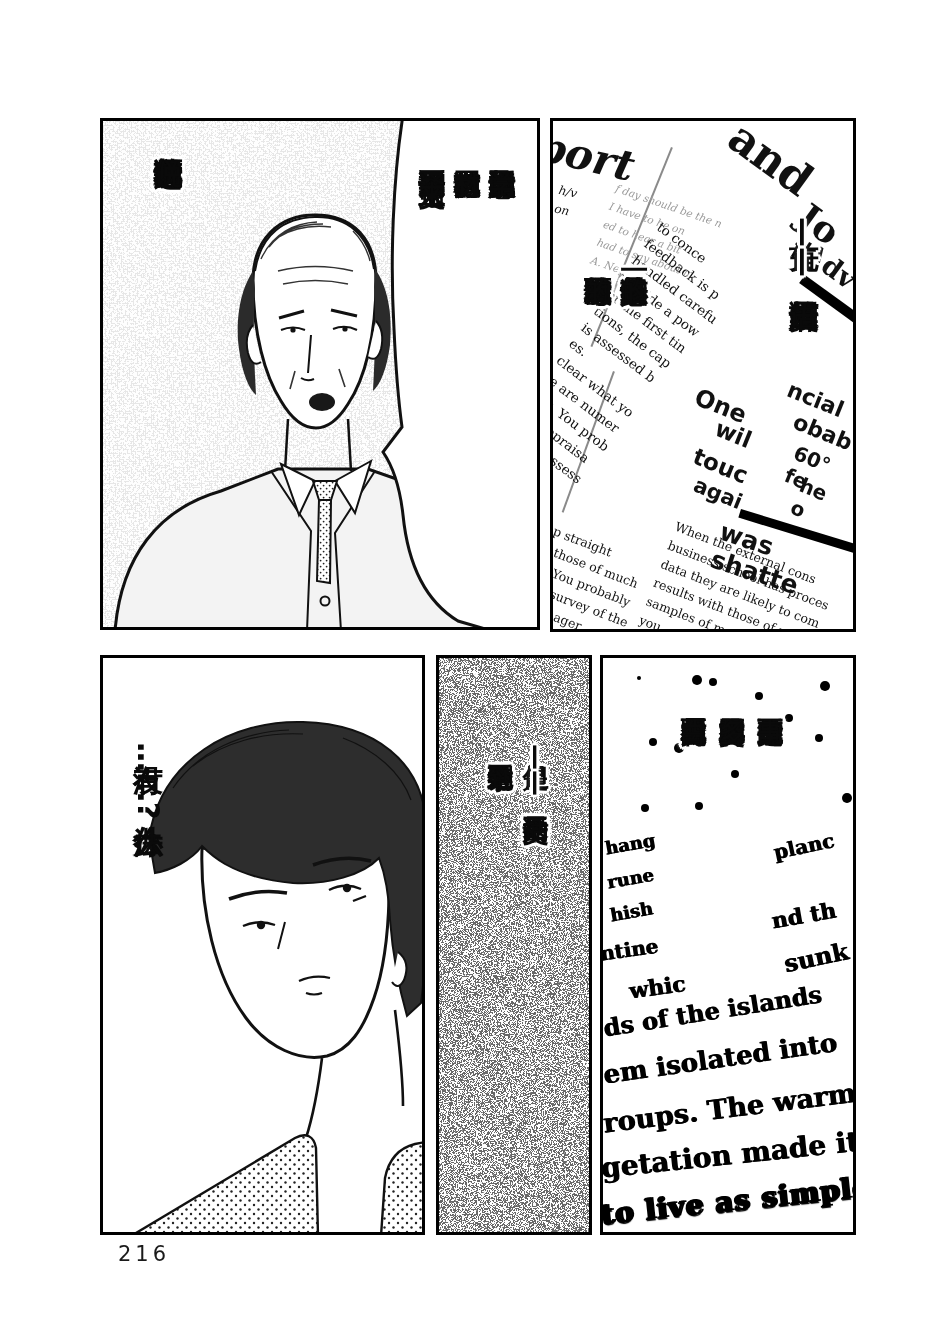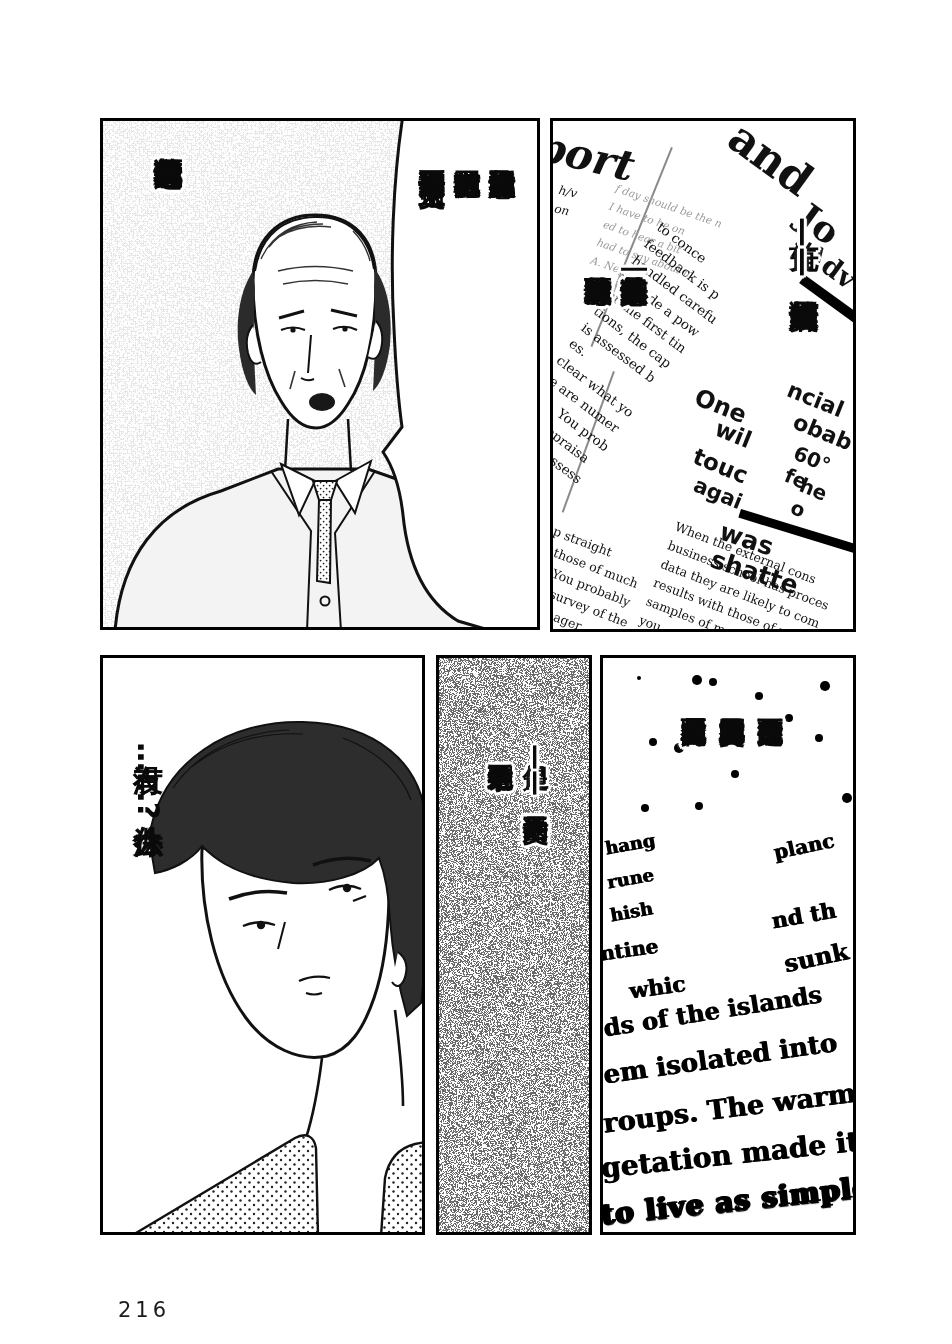--- a/index.html
+++ b/index.html
@@ -35,21 +35,21 @@
 
   
   .dfrag { position:absolute; font-family:"DejaVu Serif",serif; font-weight:bold; color:#000;
            transform-origin:0 0; z-index:5; text-shadow:1px 0 0 #000; }
   .smear { text-shadow:2px 0 0 #000,-1px 1px 0 #000,0 2px 1px #000; letter-spacing:1px; }
   .speckles { position:absolute; left:34px; top:18px; width:4px; height:4px; background:#000; border-radius:50%;
         box-shadow:58px 2px 0 3px #000, 74px 4px 0 2px #000, 150px 40px 0 2px #000, 186px 8px 0 3px #000,
         14px 64px 0 2px #000, 40px 70px 0 3px #000, 96px 96px 0 2px #000, 208px 120px 0 3px #000,
         6px 130px 0 2px #000, 60px 128px 0 2px #000, 180px 60px 0 2px #000, 120px 18px 0 2px #000; }
 
-  .page-number { position:absolute; left:118px; top:1298px; font-size:21px; letter-spacing:4px;
+  .page-number { position:absolute; left:118px; top:1242px; font-size:21px; letter-spacing:4px;
                  color:#1a1a1a; font-family:"DejaVu Sans",sans-serif; }
   svg.layer { position:absolute; left:0; top:0; }
 </style>
 </head>
 <body>
 
 <svg width="0" height="0" style="position:absolute">
   <defs>
     <filter id="texLight" x="0" y="0" width="100%" height="100%">
       <feTurbulence type="fractalNoise" baseFrequency="0.5" numOctaves="3" seed="4" stitchTiles="stitch"></feTurbulence>

